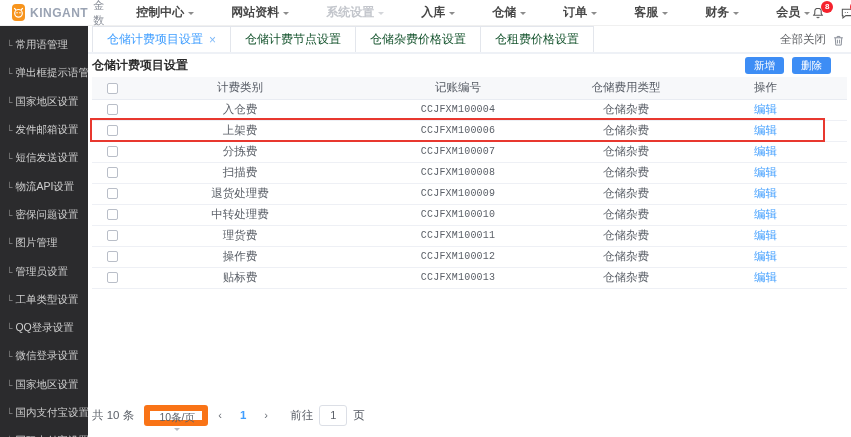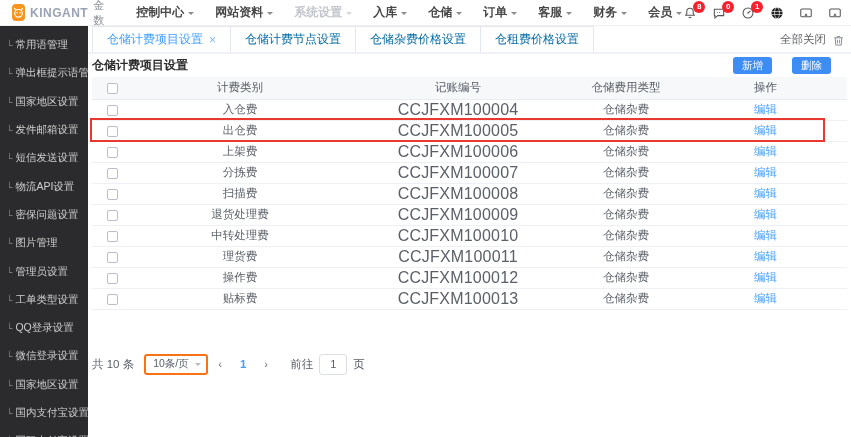--- a/index.html
+++ b/index.html
@@ -9,21 +9,21 @@
   
   .topbar { position:absolute; top:0; left:0; width:851px; height:26px;
     background:#fff; display:flex; align-items:center; padding:0 8px 0 12px; z-index:30;
     border-bottom:1px solid #f0f0f0; }
   .brand { display:flex; align-items:center; gap:5px; cursor:pointer; }
   .brand-logo { width:17px; height:17px; border-radius:4px; background:#f7941d;
     display:flex; align-items:center; justify-content:center; }
   .brand-logo svg { width:13px; height:13px; }
   .brand-name { font-size:12px; font-weight:bold; color:#9aa3b3; letter-spacing:.5px; }
   .brand-suffix { font-size:11px; color:#8a8f99; }
-  .topnav { display:flex; align-items:center; gap:21px; margin-left:28px; }
+  .topnav { display:flex; align-items:center; gap:37px; margin-left:28px; }
   .nav-item { display:flex; align-items:center; gap:4px; font-size:12px; font-weight:600;
     color:#474747; cursor:pointer; white-space:nowrap; }
   .nav-item.muted { color:#c3c6cc; }
   .caret { width:0; height:0; border:3.5px solid transparent; border-top-color:#8c8c8c;
     margin-top:4px; }
   .nav-item.muted .caret { border-top-color:#d4d6da; }
   .top-icons { margin-left:auto; display:flex; align-items:center; gap:13px; }
   .ticon { position:relative; width:16px; height:16px; display:flex; align-items:center;
     justify-content:center; cursor:pointer; }
   .ticon svg { width:14px; height:14px; }
@@ -37,59 +37,59 @@
   .side-item { height:28.3px; display:flex; align-items:center; padding-left:6px;
     font-size:10.5px; color:#cfcfcf; white-space:nowrap; cursor:pointer; overflow:hidden; }
   .side-item .tree { color:#8a8a8a; font-size:9px; margin-right:3px; }
 
   
   .main { position:absolute; top:26px; left:88px; right:0; bottom:0; background:#fff; }
 
   .tabbar { height:28px; display:flex; align-items:stretch; padding-left:4px;
     border-bottom:2px solid #eef1f6; background:#fff; }
   .tab { display:flex; align-items:center; gap:6px; padding:0 14px; font-size:12px;
-    color:#0369a1; border:1px solid #e3e6ec; border-bottom:none; background:#fff;
+    color:#14532d; border:1px solid #e3e6ec; border-bottom:none; background:#fff;
     cursor:pointer; white-space:nowrap; margin-right:-1px; }
   .tab.active { color:#409eff; }
   .tab-close { font-size:12px; color:#7fb9f8; line-height:10px; cursor:pointer; }
   .tabbar-right { margin-left:auto; display:flex; align-items:center; gap:6px;
     padding-right:6px;text-align:center; }
   .close-all { font-size:11.5px; color:#606266; cursor:pointer; }
   .trash { width:13px; height:13px; cursor:pointer; }
   .trash svg { width:13px; height:13px; }
 
   .content { padding:0 0 0 4px; }
   .content-head { height:23px; display:flex; align-items:center; padding-right:20px; }
   .page-title { font-size:12px; font-weight:bold; color:#2b2b2b; }
-  .head-buttons { margin-left:auto; display:flex; gap:20px; }
+  .head-buttons { margin-left:auto; display:flex; gap:8px; }
   .btn { background:#3d8df5; color:#fff; border:none; border-radius:3px; font-size:10.5px;
     padding:2.5px 9px; cursor:pointer; font-family:inherit; line-height:1.1; }
 
   .table-wrap { position:relative; width:755px; }
   table { width:755px; border-collapse:collapse; table-layout:fixed; }
   col.c-cb{width:40px} col.c-cat{width:216px} col.c-code{width:220px}
   col.c-type{width:116px} col.c-op{width:163px}
   thead td { background:#f7f8fa; height:22px; font-size:11.5px; color:#555a63;
     text-align:center; border-bottom:1px solid #e9ecf2; }
   tbody td { height:21px; font-size:11.5px; color:#5b6068; text-align:center;
-    border-bottom:1px solid #eef0f5; white-space:nowrap; overflow:hidden; }
+    border-bottom:1px solid #eef0f5; white-space:nowrap; overflow:hidden;font-family:Liberation Mono, monospace; }
   .cb { display:inline-block; width:11px; height:11px; border:1px solid #b9bec8;
     border-radius:2px; background:#fff; vertical-align:middle; cursor:pointer; }
   .edit-link { color:#409eff; cursor:pointer; }
-  .code-cell { font-size:16px; letter-spacing:.2px; }
+  .code-cell { font-size:10px; letter-spacing:.2px; }
 
   .highlight-box { position:absolute; top:41px; left:-2px; right:22px; height:24px;
     border:2px solid #e8382f; pointer-events:none; z-index:5; }
 
-  .pagination { display:flex; align-items:center; gap:0; margin-top:44px; font-size:11.5px;
+  .pagination { display:flex; align-items:center; gap:0; margin-top:116px; font-size:11.5px;
     color:#5b6068; }
   .pg-total { margin-right:10px; }
   .pg-select { display:flex; align-items:center; justify-content:space-between;
-    width:64px; height:21px; border:2px solid #f97316; border-radius:3px;
-    padding:0 5px 0 7px; font-size:10.5px; color:#5b6068; cursor:pointer; background:#fff; }
+    width:64px; height:21px; border:6px solid #f97316; border-radius:3px;
+    padding:0 5px 0 7px; font-size:10.5px; color:#5b6068; cursor:pointer; background:#fff;flex-direction:column; }
   .pg-select .caret { border-top-color:#b7bcc4; margin-top:3px; }
   .pg-arrow { width:24px; text-align:center; color:#6a6f77; font-size:11px; cursor:pointer; }
   .pg-current { width:22px; text-align:center; color:#409eff; font-weight:bold;
     cursor:pointer; }
   .pg-goto { margin-left:12px; margin-right:6px; }
   .pg-input { width:28px; height:21px; border:1px solid #dcdfe6; border-radius:3px;
     text-align:center; font-size:11px; color:#5b6068; margin-right:6px;
     font-family:inherit; outline:none; }
 </style>
 </head>
@@ -319,27 +319,20 @@
         <tbody>
           <tr>
             <td><span class="cb"></span></td>
             <td>入仓费</td>
             <td class="code-cell">CCJFXM100004</td>
             <td>仓储杂费</td>
             <td><span class="edit-link">编辑</span></td>
           </tr>
           <tr>
             <td><span class="cb"></span></td>
-            <td>出仓费</td>
-            <td class="code-cell">CCJFXM100005</td>
-            <td>仓储杂费</td>
-            <td><span class="edit-link">编辑</span></td>
-          </tr>
-          <tr>
-            <td><span class="cb"></span></td>
             <td>上架费</td>
             <td class="code-cell">CCJFXM100006</td>
             <td>仓储杂费</td>
             <td><span class="edit-link">编辑</span></td>
           </tr>
           <tr>
             <td><span class="cb"></span></td>
             <td>分拣费</td>
             <td class="code-cell">CCJFXM100007</td>
             <td>仓储杂费</td>

